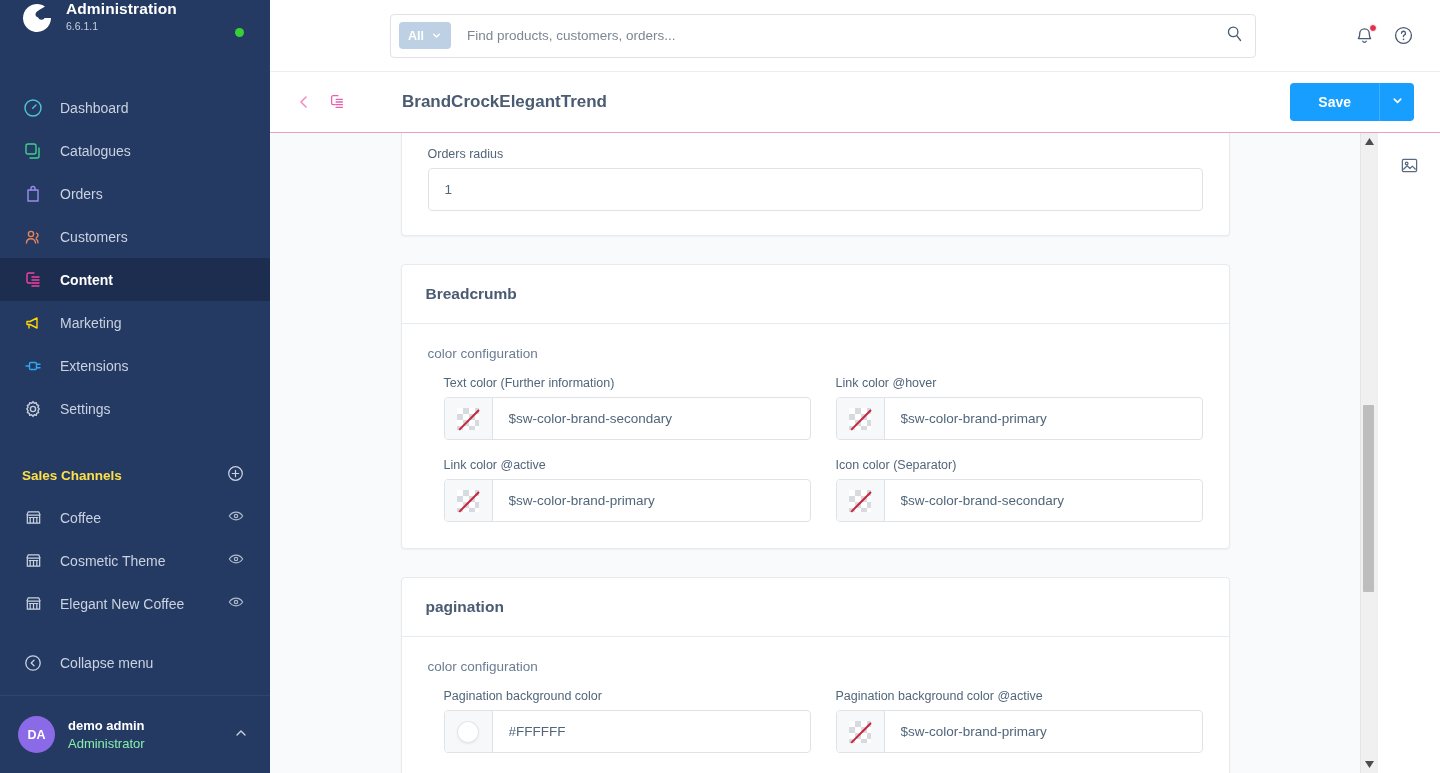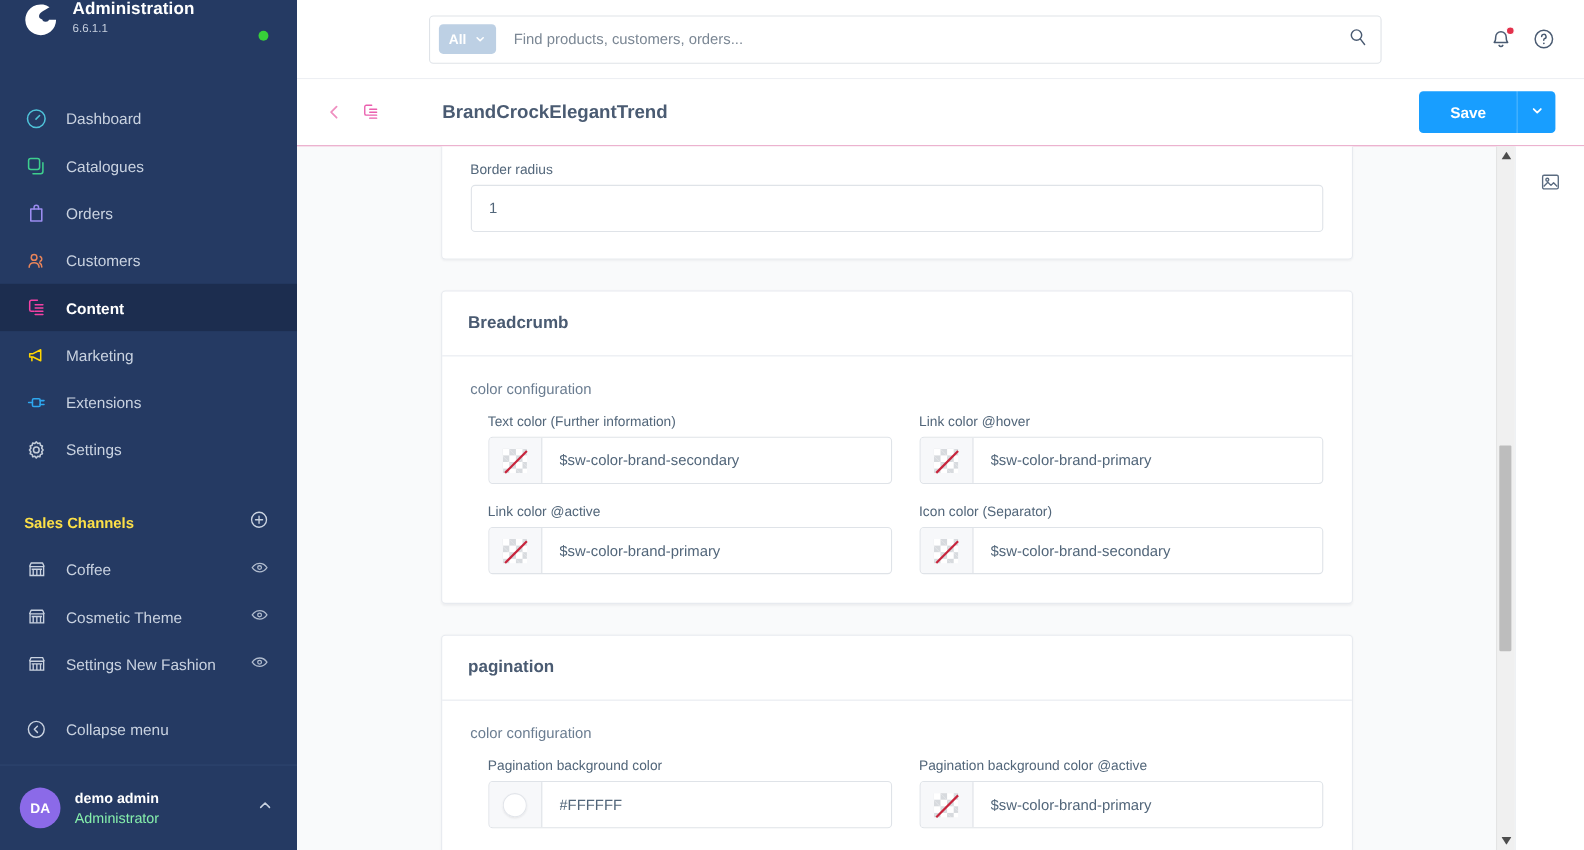--- a/index.html
+++ b/index.html
@@ -508,21 +508,21 @@
   </div>
 
   <div class="sc-item">
     <span class="nav-ico">
       <svg width="19" height="19" viewBox="0 0 20 20" fill="none" stroke="#c9d2e0" stroke-width="1.3">
         <path d="M3.5 7.5h13v8.5h-13z"></path>
           <path d="M3 7.5L4.5 4h11L17 7.5" stroke-linejoin="round"></path>
         <path d="M6.5 10v6M10 10v6M13.5 10v6M5 10h10"></path>
       </svg>
     </span>
-    <span class="nav-label">Settings New Fashion</span>
+    <span class="nav-label">Elegant New Coffee</span>
     <span class="sc-eye">
       <svg width="16" height="16" viewBox="0 0 18 18" fill="none" stroke="#c9d2e0" stroke-width="1.3">
         <path d="M1.5 9s2.8-4.3 7.5-4.3S16.5 9 16.5 9s-2.8 4.3-7.5 4.3S1.5 9 1.5 9z"></path>
           <circle cx="9" cy="9" r="1.9"></circle>
       </svg>
     </span>
   </div>
 
   <div class="collapse">
     <span class="nav-ico">
@@ -612,21 +612,21 @@
     </div>
   </div>
 
   <div class="content-region">
 
     <div class="scroll-area">
       <div class="scroll-inner">
 
         <section class="card clipped-top">
           <div class="card-body" style="padding:14px 26px 24px;">
-            <div class="field-label">Border radius</div>
+            <div class="field-label">Orders radius</div>
             <input class="text-input" value="1" style="">
           </div>
         </section>
 
         <section class="card" style="margin-top:28px;">
           <div class="card-head">
             <h2>Breadcrumb</h2>
           </div>
           <div class="card-body">
             <div class="section-label">color configuration</div>

